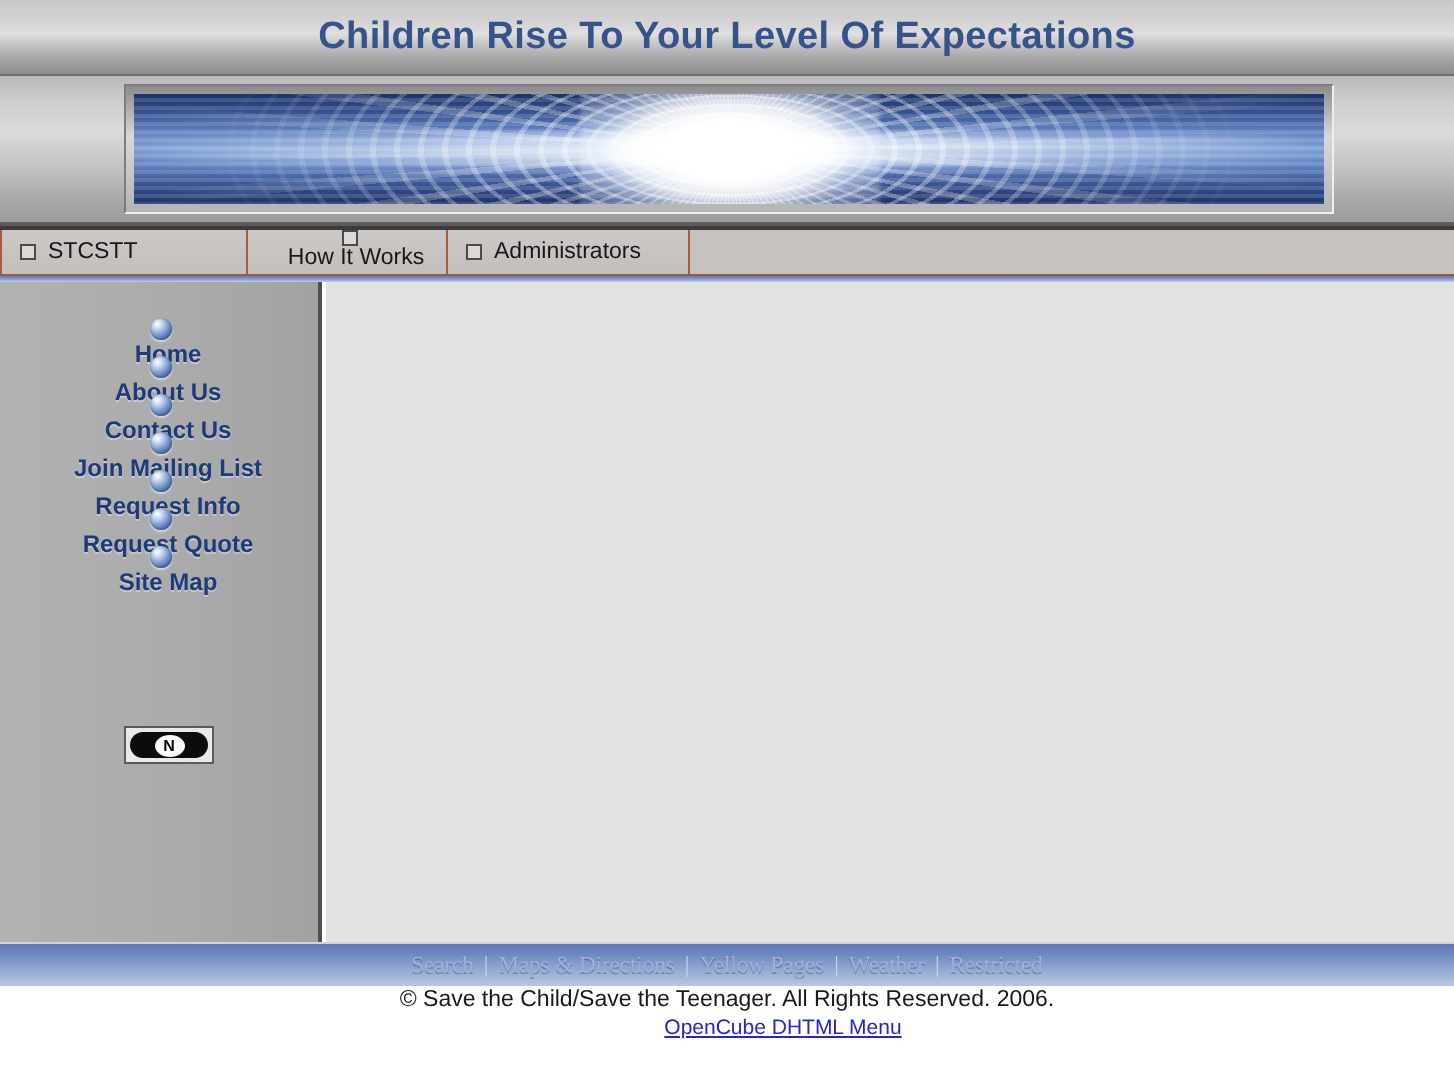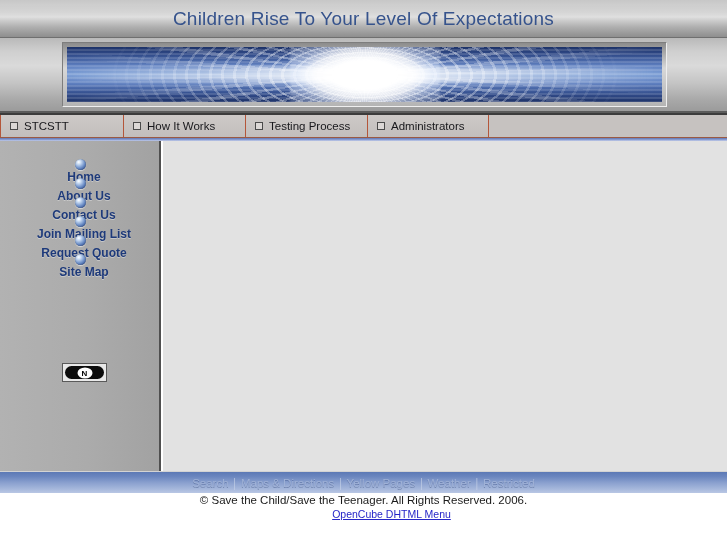--- a/index.html
+++ b/index.html
@@ -46,21 +46,21 @@
     background: linear-gradient(to bottom, rgba(255,255,255,0.45), rgba(255,255,255,0.0));
     pointer-events: none;
   }
   #site-title {
     position: absolute;
     left: 0; top: 0;
     width: 727px;
     line-height: 37px;
     text-align: center;
     font-size: 19px;
-    font-weight: normal;
+    font-weight: bold;
     color: #36538c;
     letter-spacing: 0.2px;
     white-space: nowrap;
   }
 
   
   #bannerband {
     position: absolute;
     left: 0; top: 38px;
     width: 727px; height: 75px;
@@ -310,21 +310,21 @@
       #8ba1cf 52%,
       #a3b5da 78%,
       #b9c7e4 100%);
     border-top: 1px solid #d3d3d3;
     box-sizing: border-box;
     display: flex;
     align-items: center;
     justify-content: center;
   }
   #footerbar .flink {
-    font-family: Liberation Sans, sans-serif;
+    font-family: Liberation Serif, serif;
     font-size: 11.5px;
     color: #9fb1d6;
     text-shadow: 0 1px 0 rgba(40,60,110,0.35);
     cursor: pointer;
     white-space: nowrap;
   }
   #footerbar .fsep {
     font-family: "Liberation Serif", serif;
     font-size: 11.5px;
     color: #c8d3e8;
@@ -372,27 +372,23 @@
         <div class="bn-core"></div>
       </div>
     </div>
   </div>
 
   <div id="topnav">
       <div class="navcell" style="width: 124px;">
         <span class="navsq"></span>
         <span>STCSTT</span>
       </div>
-      <div class="navcell" style="width: 123px;">
+      <div class="navcell" style="width: 101px; flex-direction: column;">
         <span class="navsq"></span>
         <span>How It Works</span>
-      </div>
-      <div class="navcell" style="width: 123px;">
-        <span class="navsq"></span>
-        <span>Testing Process</span>
       </div>
       <div class="navcell" style="width: 122px;">
         <span class="navsq"></span>
         <span>Administrators</span>
       </div>
     </div>
   <div id="navunderline"></div>
 
   <div id="bodyarea">
     <div id="sidebar">
@@ -405,20 +401,24 @@
             <span class="side-bullet"></span>
             <span class="side-label">About Us</span>
           </div>
           <div class="side-item">
             <span class="side-bullet"></span>
             <span class="side-label">Contact Us</span>
           </div>
           <div class="side-item">
             <span class="side-bullet"></span>
             <span class="side-label">Join Mailing List</span>
+          </div>
+          <div class="side-item">
+            <span class="side-bullet"></span>
+            <span class="side-label">Request Info</span>
           </div>
           <div class="side-item">
             <span class="side-bullet"></span>
             <span class="side-label">Request Quote</span>
           </div>
           <div class="side-item">
             <span class="side-bullet"></span>
             <span class="side-label">Site Map</span>
           </div>
         </div>

